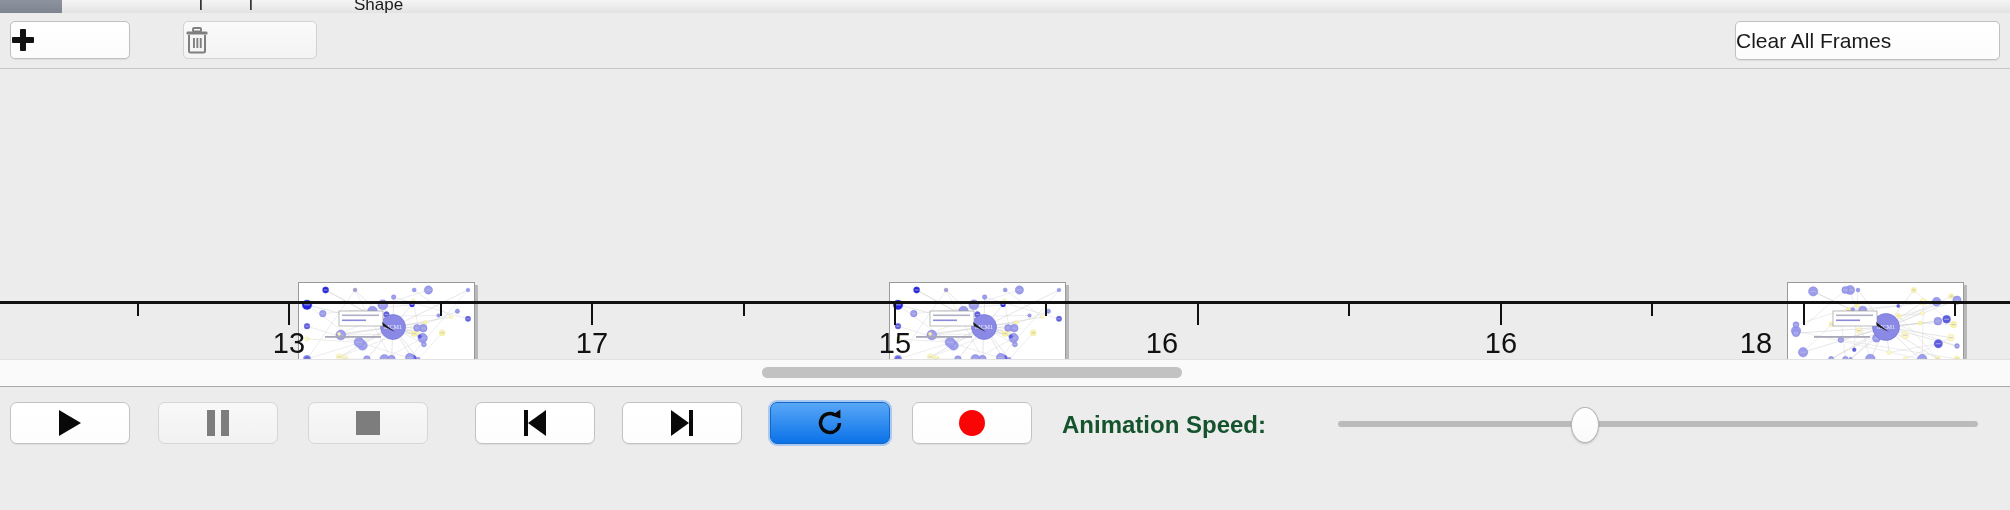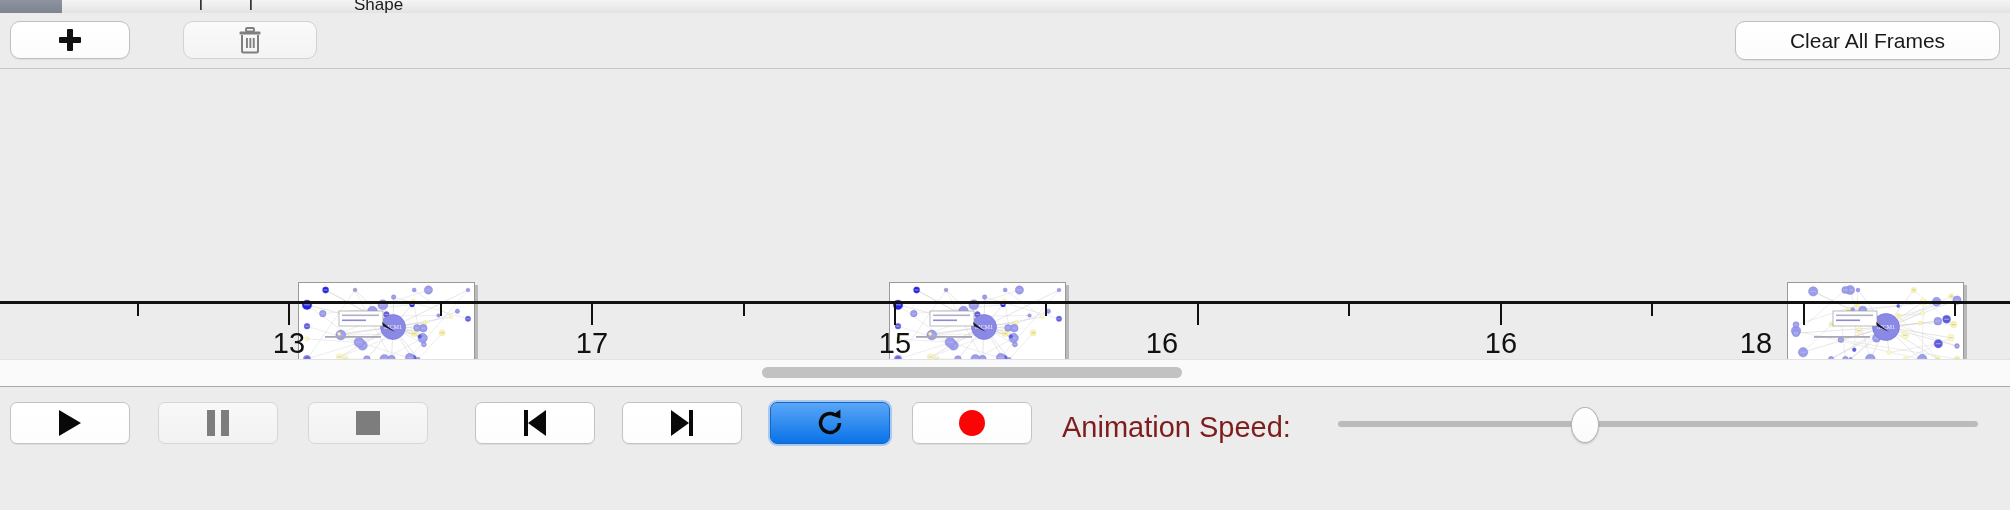--- a/index.html
+++ b/index.html
@@ -94,27 +94,26 @@
   
   #toolbar {
     position: relative;
     height: 55px;
     background: #ececec;
     border-bottom: 1px solid #c6c6c6;
   }
   .btn {
     position: absolute;
     box-sizing: border-box;
-    border-radius: 10px;
+    border-radius: 5px;
     border: 1px solid #c0c0c0;
     background: linear-gradient(180deg, #ffffff 0%, #fcfcfc 100%);
     box-shadow: 0 1px 1px rgba(0,0,0,0.07);
     display: flex;
     align-items: center;
-    justify-content: center;
     cursor: default;
   }
   .btn.flat {
     background: linear-gradient(180deg, #fafafa 0%, #f3f3f3 100%);
     border: 1px solid #d2d2d2;
     box-shadow: none;
   }
 
   #add-frame-btn  { left: 10px;  top: 8px; width: 120px; height: 38px; }
   #del-frame-btn  { left: 183px; top: 8px; width: 134px; height: 38px; }
@@ -274,24 +273,25 @@
   }
   .ico-record {
     width: 26px; height: 26px;
     border-radius: 50%;
     background: #fa0505;
   }
 
   #speed-label {
     position: absolute;
     left: 1062px; top: 24px;
-    font-size: 29px;
-    color: #7f1d1d;
+    font-size: 24px;
+    color: #14532d;
     font-family: "Liberation Sans", sans-serif;
     white-space: nowrap;
+    font-weight: bold;
   }
 
   #speed-slider {
     position: absolute;
     left: 1338px; top: 34px;
     width: 640px; height: 6px;
   }
   #speed-track {
     position: absolute;
     left: 0; top: 0;

